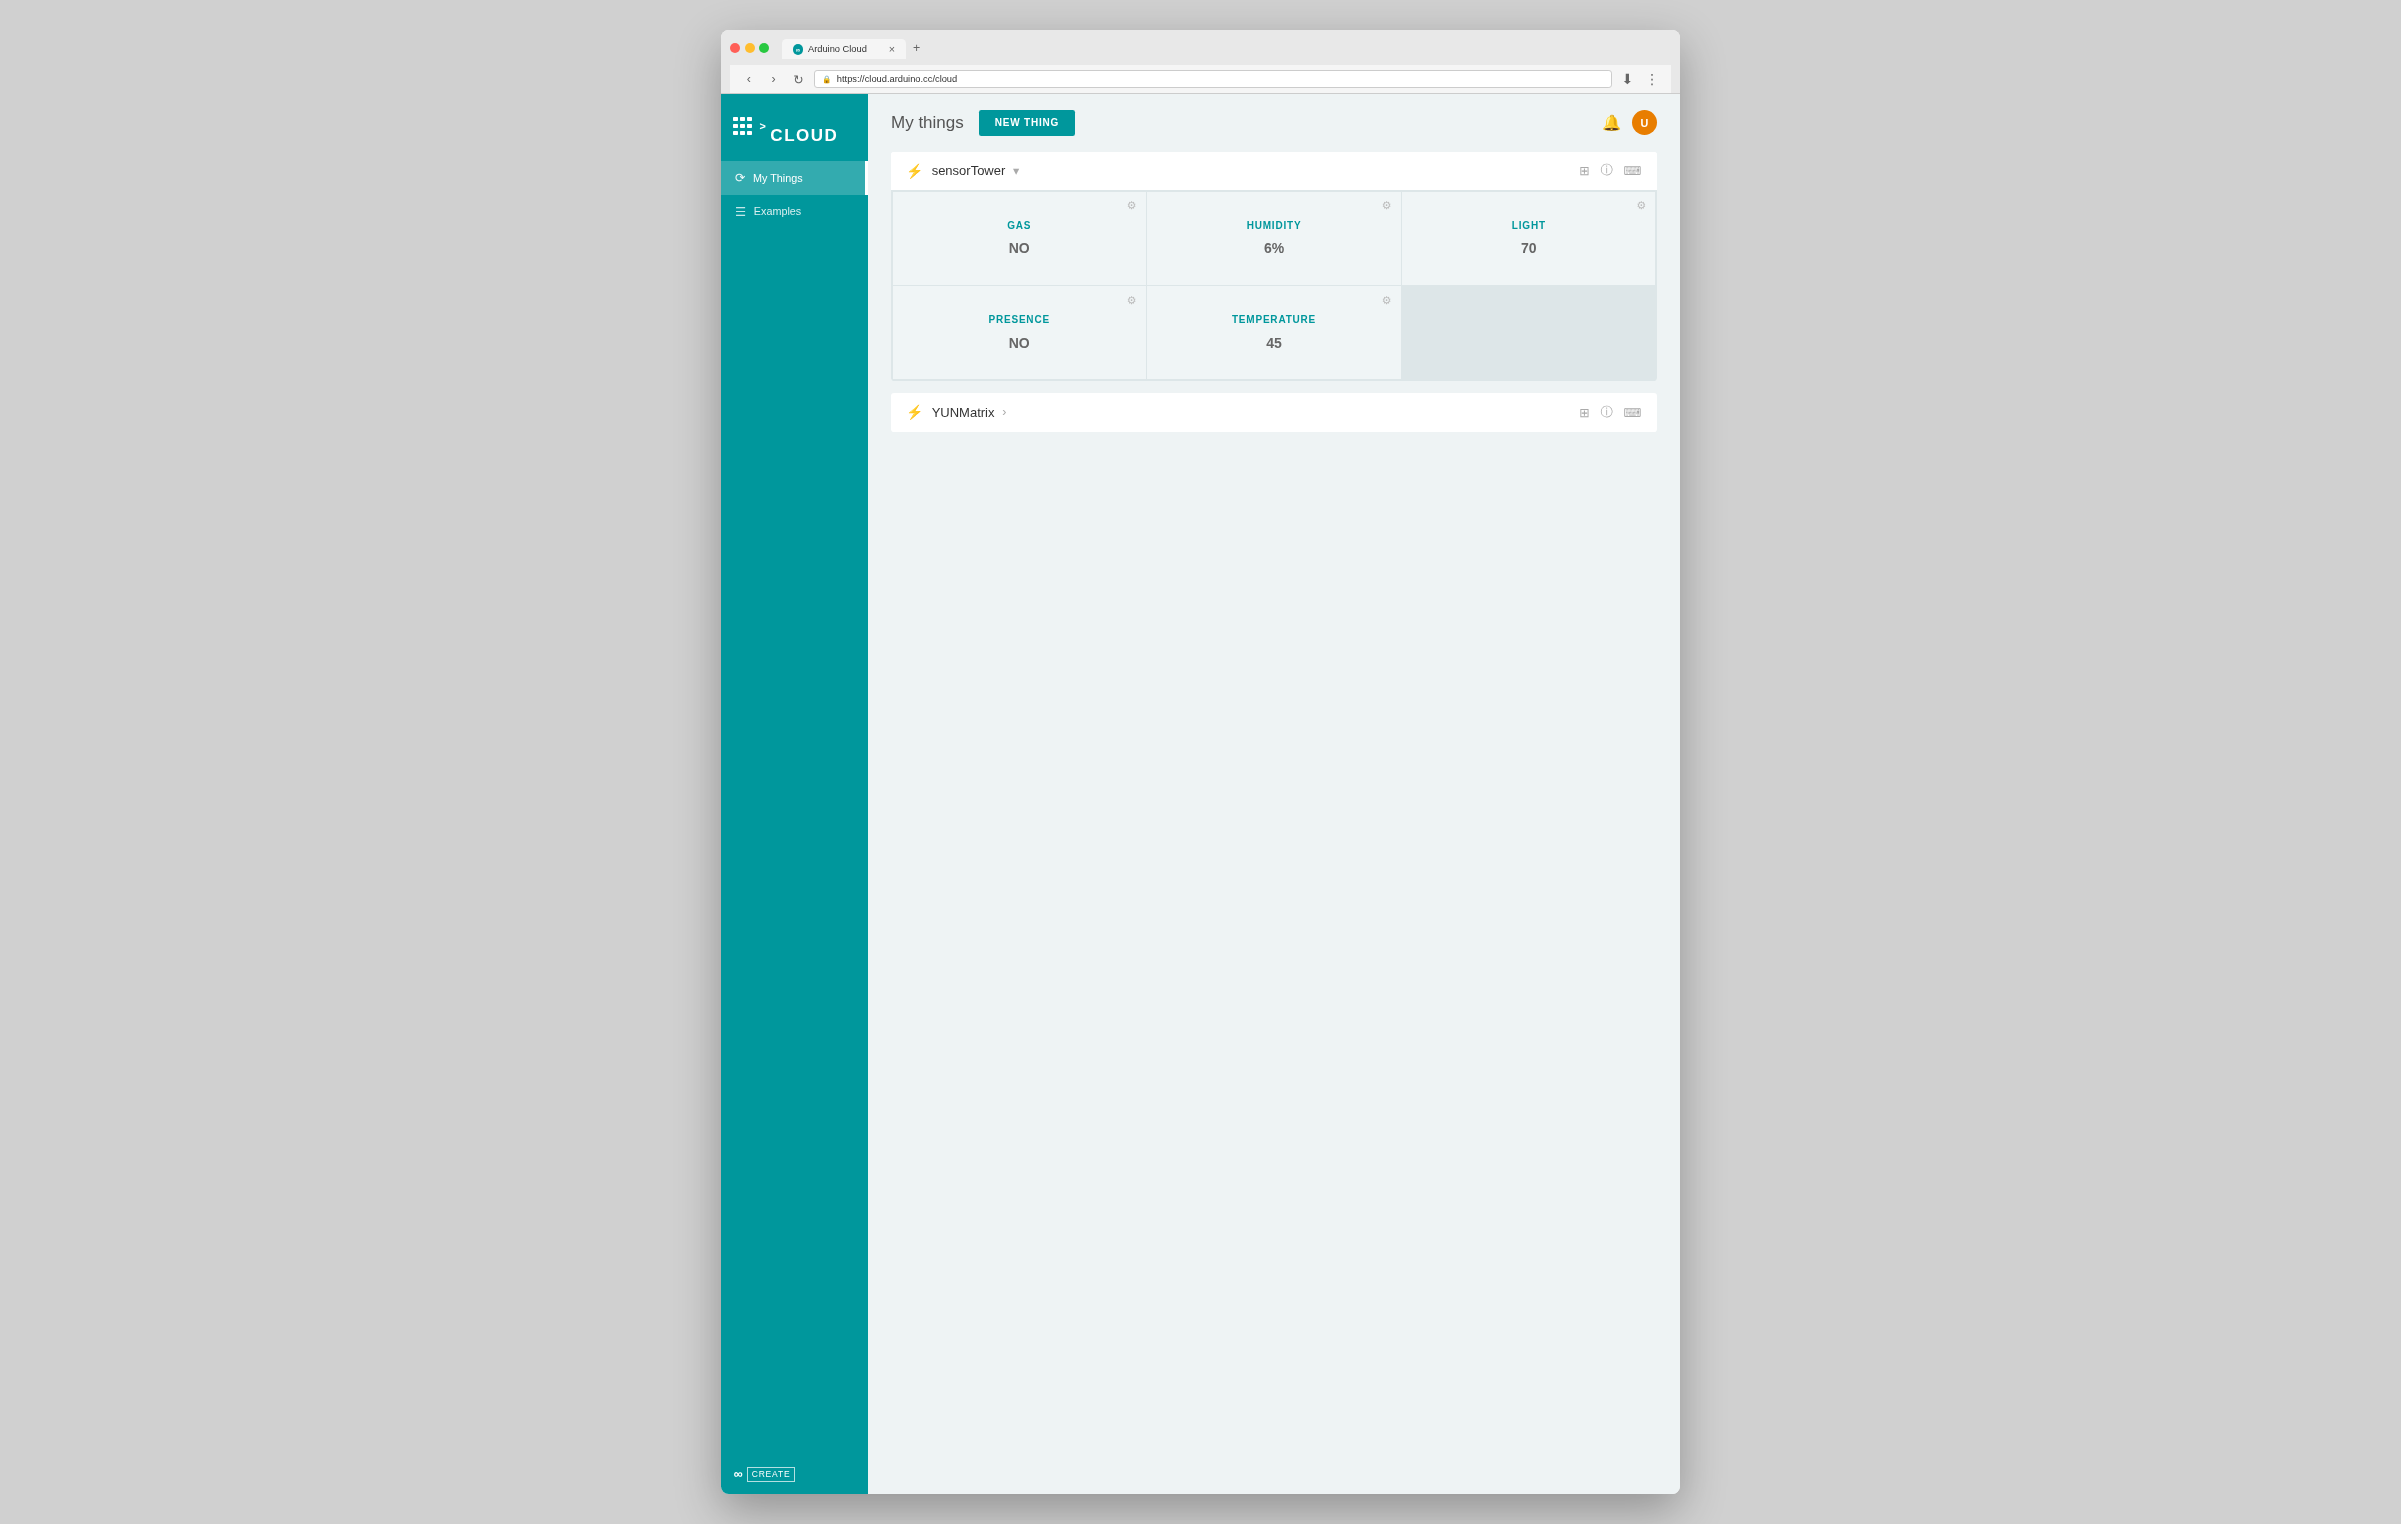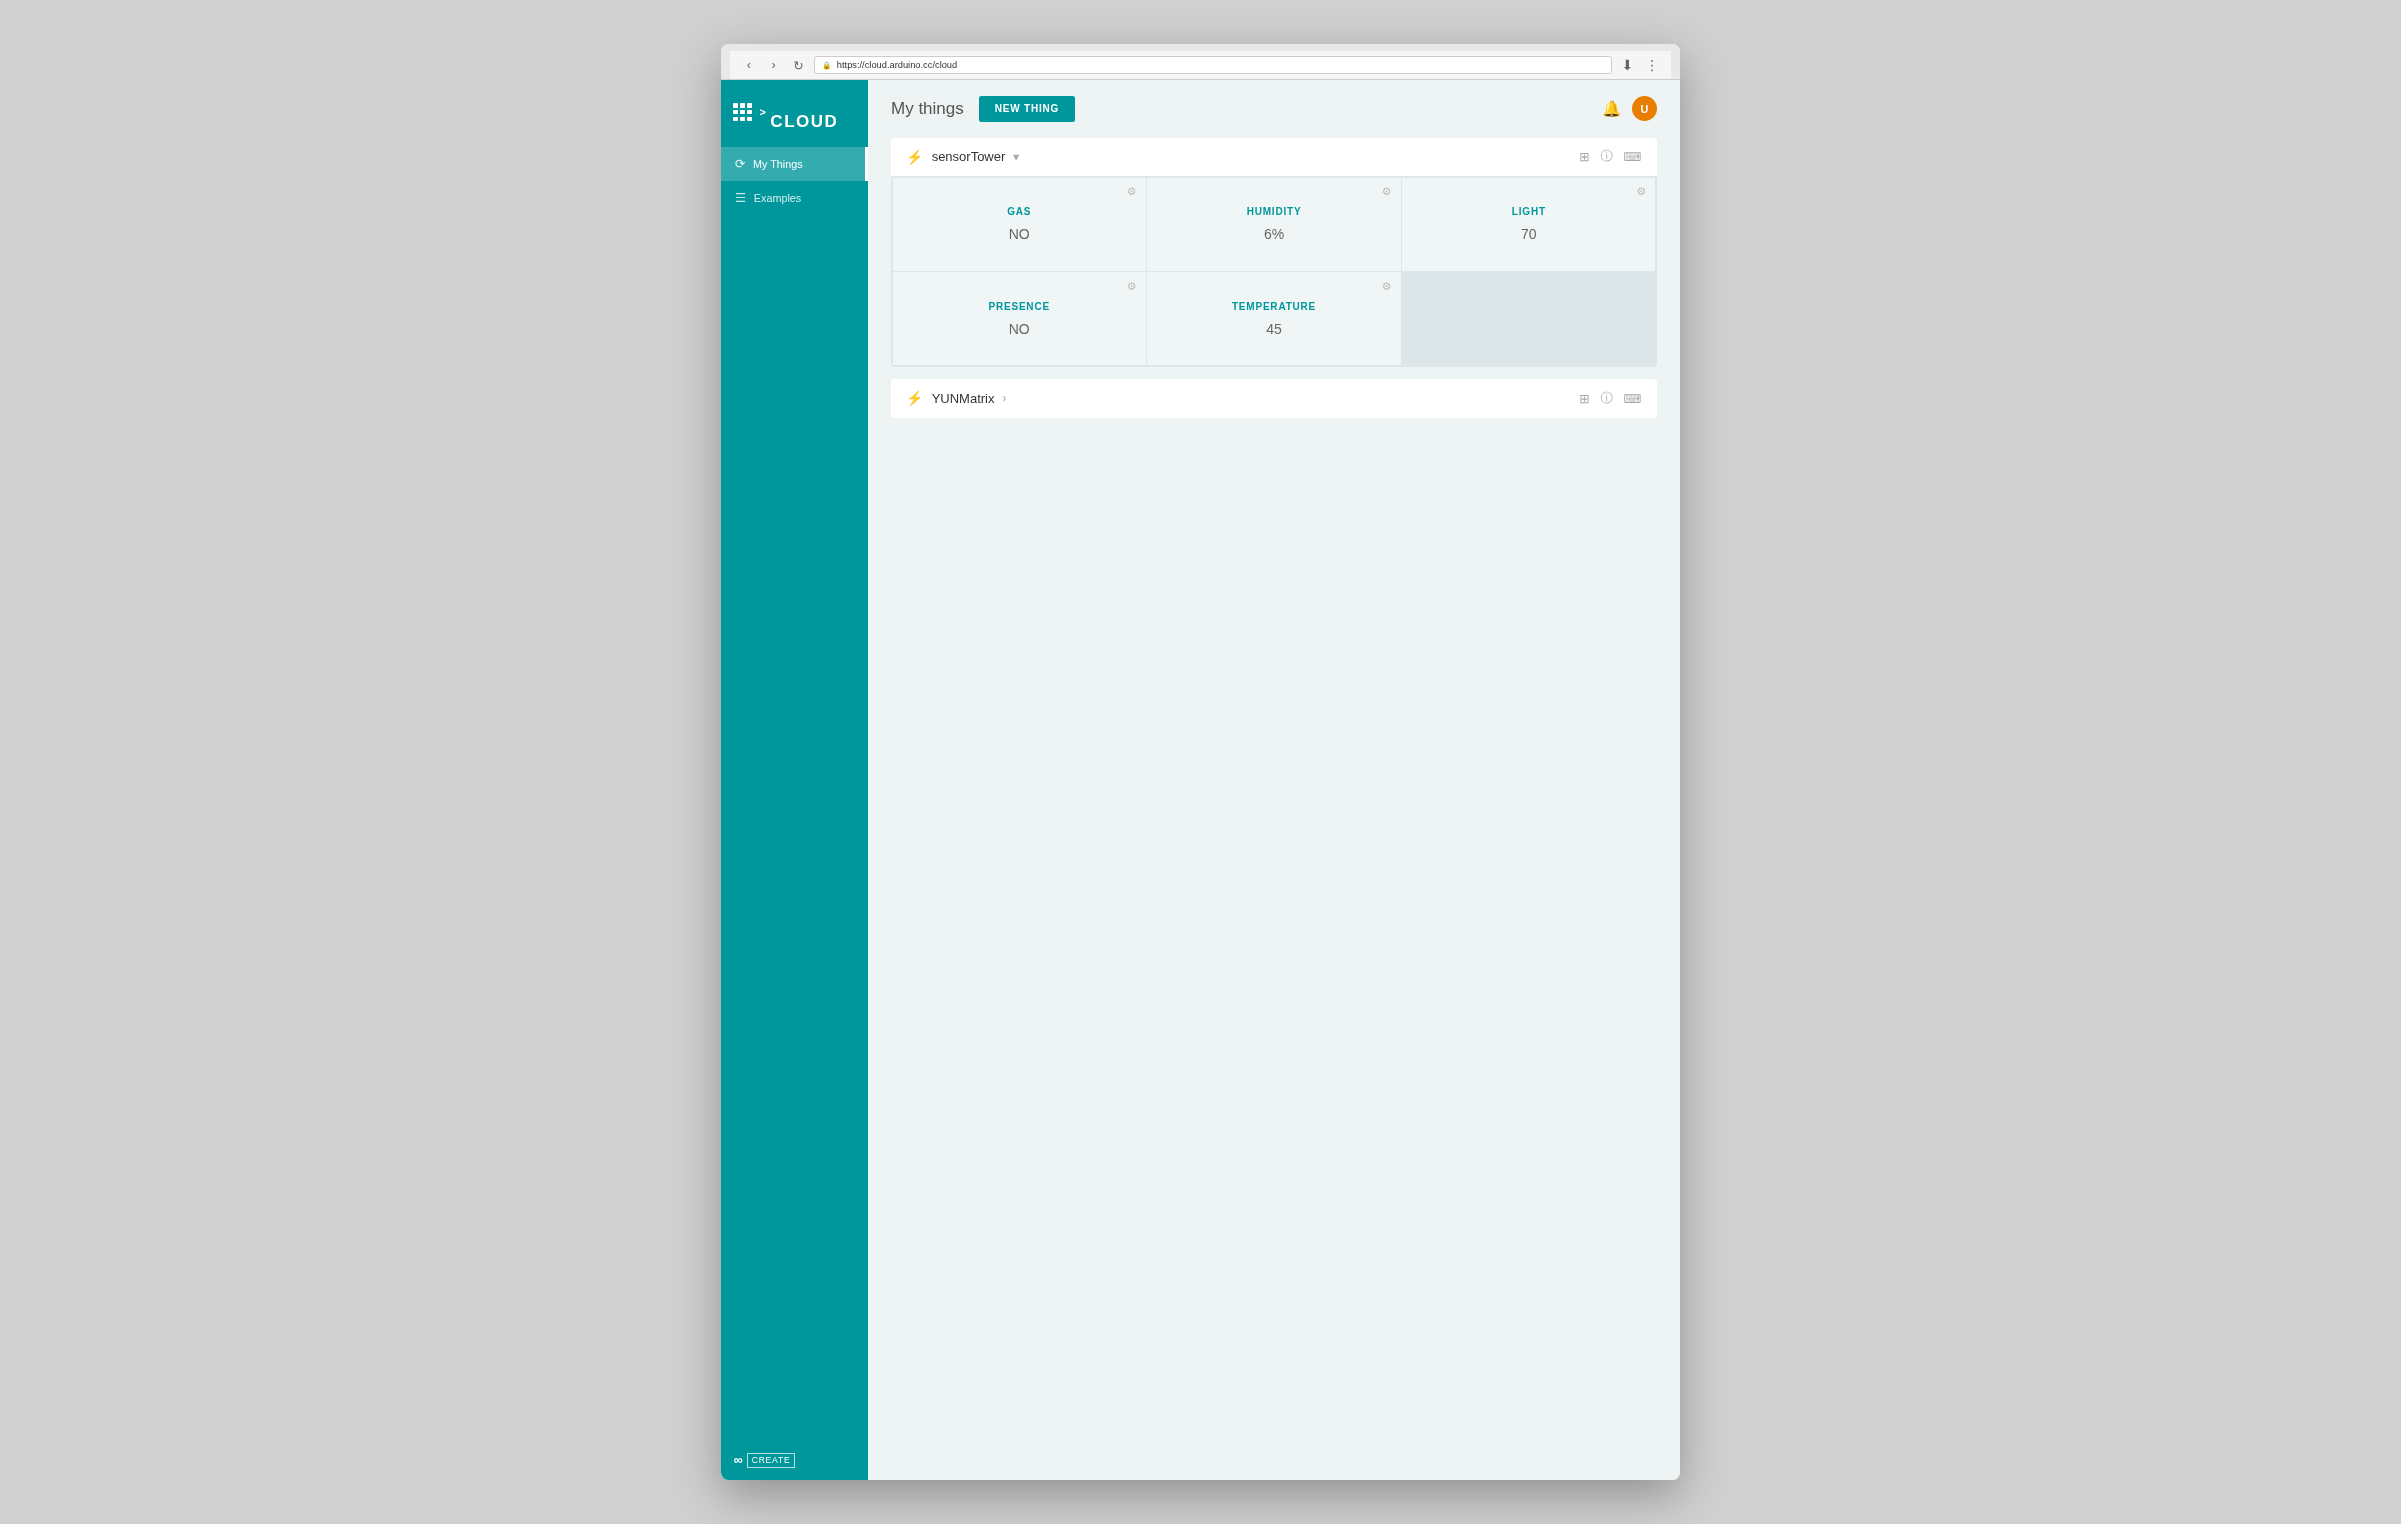--- a/index.html
+++ b/index.html
@@ -366,34 +366,49 @@
       font-size: 10px;
       color: #00979c;
       font-weight: 600;
       letter-spacing: 0.8px;
       text-transform: uppercase;
       margin-bottom: 9.3px;
     }
     .property-value {
       font-size: 14px;
       color: #666;
-      font-weight: 400;
+      font-weight: 700;
     }
 
     
     .thing-collapsed .thing-header {
       border-bottom: none;
     }
   </style>
 </head>
 <body>
 
 <div class="browser-window">
 
   <div class="browser-chrome">
+    <div class="browser-titlebar">
+      <button class="browser-btn close"></button>
+      <button class="browser-btn minimize"></button>
+      <button class="browser-btn maximize"></button>
+      <div class="browser-tabs">
+        <div class="browser-tab">
+          <div class="tab-favicon">
+            <span>∞</span>
+          </div>
+          <span>Arduino Cloud</span>
+          <span class="tab-close">×</span>
+        </div>
+        <div class="browser-new-tab">+</div>
+      </div>
+    </div>
     <div class="browser-addressbar">
       <button class="nav-btn">‹</button>
       <button class="nav-btn">›</button>
       <button class="nav-btn">↻</button>
       <div class="address-box">
         <span class="lock-icon">🔒</span>
         <span>https://cloud.arduino.cc/cloud</span>
       </div>
       <div class="browser-menu-btn">⬇</div>
       <div class="browser-menu-btn">⋮</div>

